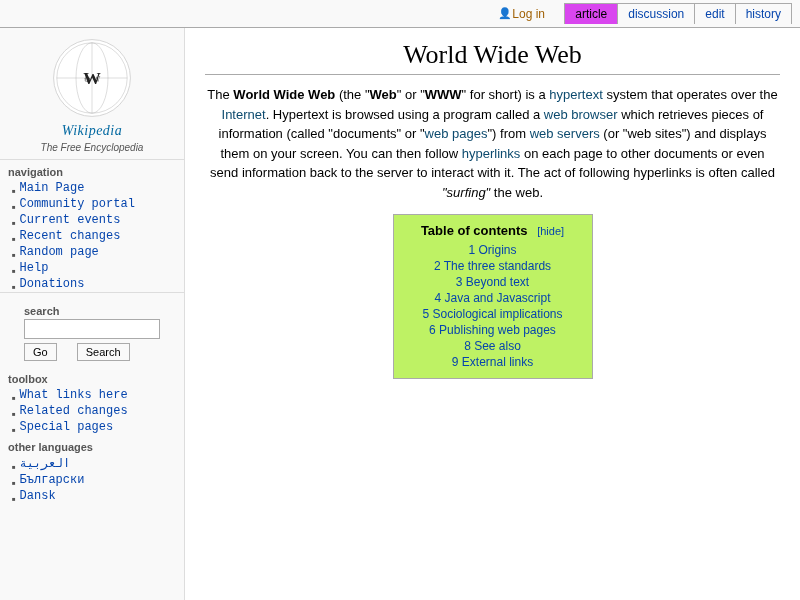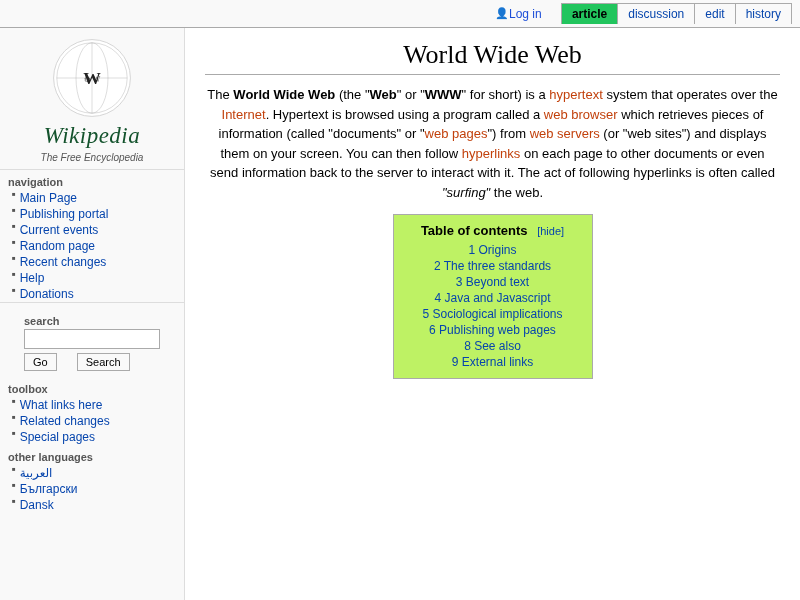--- a/index.html
+++ b/index.html
@@ -5,56 +5,55 @@
     * { margin: 0; padding: 0; box-sizing: border-box; }
     body {
       font-family: sans-serif;
       font-size: 13px;
       background: #f6f6f6;
       color: #000;
       width: 800px;
       height: 600px;
       overflow: hidden;
     }
-    a { color: #c2410c; text-decoration: none; }
+    a { color: #0c4a6e; text-decoration: none; }
 
     
     #topbar {
       background: #f9f9f9;
       border-bottom: 1px solid #aaa;
       display: flex;
       justify-content: flex-end;
       align-items: center;
       padding: 2px 8px;
       height: 28px;
     }
     #topbar .login-link {
       font-size: 12px;
       margin-right: 12px;
-      color: #1d4ed8;
+      color: #a16207;
     }
     #topbar .login-icon { font-size: 11px; }
     .tabs {
       display: flex;
       gap: 0;
     }
     .tab {
       padding: 3px 10px;
       font-size: 12px;
       color: #0645ad;
       border: 1px solid #aaa;
       border-bottom: none;
       background: #f9f9f9;
       cursor: pointer;
       text-decoration: none;
     }
     .tab.active {
-      background: #22c55e;
+      background: #d946ef;
       color: #000;
-      font-weight: bold;
     }
     .tab + .tab { border-left: none; }
 
     
     #main {
       display: flex;
       height: 572px;
     }
 
     
@@ -71,24 +70,24 @@
       text-align: center;
       padding: 10px 5px 5px;
       border-bottom: 1px solid #ddd;
     }
     .logo-area .wp-logo {
       width: 80px;
       height: 80px;
     }
     .logo-area .wp-title {
       font-family: 'Linux Libertine', Georgia, serif;
-      font-size: 23px;
+      font-size: 14px;
       font-style: italic;
       letter-spacing: 0.5px;
-      color: #14532d;
+      color: #0369a1;
       display: block;
       margin-top: 2px;
     }
     .logo-area .wp-subtitle {
       font-size: 10px;
       color: #555;
       font-style: italic;
     }
 
     .section-header {
@@ -98,21 +97,22 @@
       padding: 6px 8px 2px 8px;
       text-transform: lowercase;
     }
     .sidebar-nav ul {
       list-style: none;
       padding: 0 0 0 12px;
     }
     .sidebar-nav ul li {
       padding: 1px 0;
       display: flex;
-      align-items: flex-start;
+      align-items: flex-end;
+      font-family: Liberation Mono, monospace;
     }
     .sidebar-nav ul li::before {
       content: '■';
       font-size: 6px;
       color: #555;
       margin-right: 4px;
       flex-shrink: 0;
     }
     .sidebar-nav ul li a {
       font-size: 12px;
@@ -243,30 +243,30 @@
       <span class="wp-subtitle">The Free Encyclopedia</span>
     </div>
 
     <div class="sidebar-nav">
       <div class="section-header">navigation</div>
       <ul>
         <li>
             <a href="#">Main Page</a>
           </li>
         <li>
-            <a href="#">Publishing portal</a>
+            <a href="#">Community portal</a>
           </li>
         <li>
             <a href="#">Current events</a>
           </li>
         <li>
+            <a href="#">Recent changes</a>
+          </li>
+        <li>
             <a href="#">Random page</a>
-          </li>
-        <li>
-            <a href="#">Recent changes</a>
           </li>
         <li>
             <a href="#">Help</a>
           </li>
         <li>
             <a href="#">Donations</a>
           </li>
       </ul>
     </div>
 

